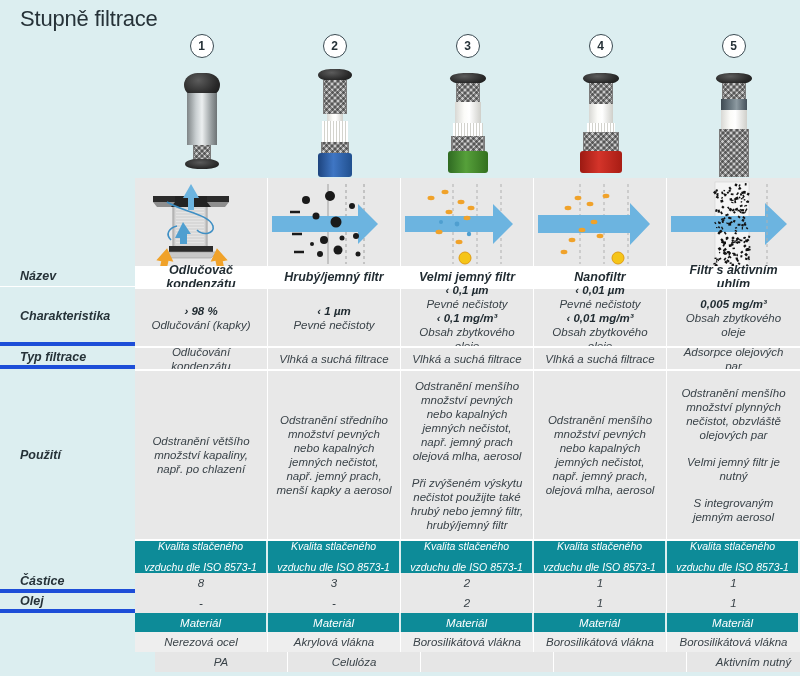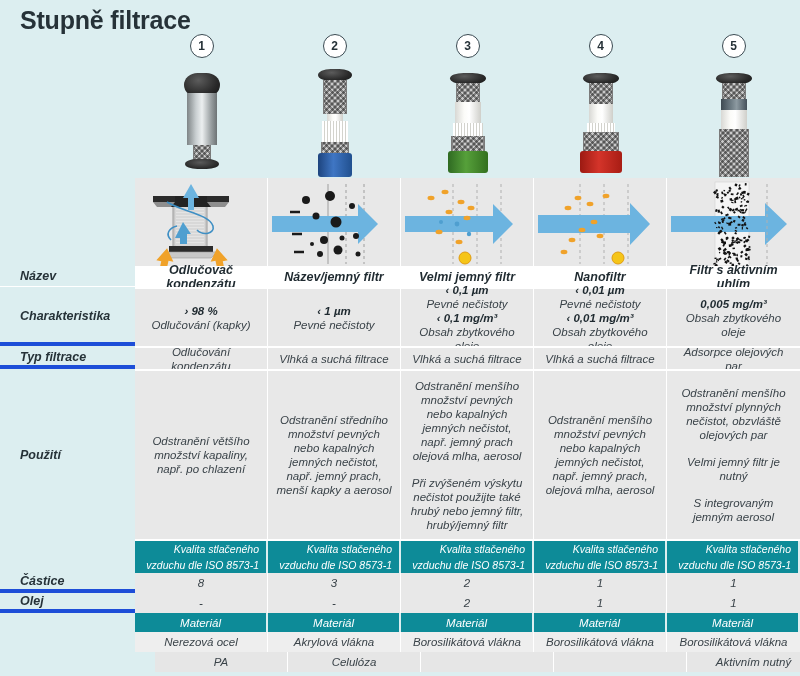--- a/index.html
+++ b/index.html
@@ -7,21 +7,21 @@
     width:800px;height:676px;
     background:#dceef0;
     font-family:"Liberation Sans", sans-serif;
     color:#2b3a42;
     overflow:hidden;
     position:relative;
   }
   
   #page-title{
     position:absolute;left:20px;top:6px;
-    font-size:25px;font-weight:bold;letter-spacing:-0.2px;
+    font-size:22px;font-weight:normal;letter-spacing:-0.2px;
     color:#263238;
   }
   
   #product-strip{
     position:absolute;left:135px;top:30px;width:665px;height:148px;
     display:flex;
   }
   .product-cell{
     width:133px;position:relative;
     display:flex;flex-direction:column;align-items:center;
@@ -108,23 +108,22 @@
   .row-char .cell{background:#e8e8e8;}
   .row-char .strong{font-weight:bold;color:#1f2a30;}
   .row-typ{height:21px;border-radius:8px;}
   .row-typ .cell{background:#e8e8e8;}
   .row-use{height:168px;}
   .row-use .cell{background:#e8e8e8;align-items:center;justify-content:center;}
   .row-use .cell p{margin:0;}
   .row-use .cell p + p{margin-top:13px;}
   .row-iso{height:32px;}
   .row-iso .cell{
-    background:#0d8b98;color:#ffffff;font-size:10.5px;line-height:16px;
+    background:#0d8b98;color:#ffffff;font-size:10.5px;line-height:21px;
     border-right:2px solid #dceef0;
-    text-align:right;
   }
   .row-part{height:20px;}
   .row-part .cell{background:#e8e8e8;font-size:11.5px;}
   .row-oil{height:20px;}
   .row-oil .cell{background:#e8e8e8;font-size:11.5px;}
   .row-mat{height:19px;}
   .row-mat .cell{
     background:#0d8b98;color:#ffffff;font-size:11.5px;font-weight:normal;
     border-right:2px solid #dceef0;
   }
@@ -459,21 +458,21 @@
         <rect x="53.0" y="68.9" width="2.9" height="2.7" fill="#111" transform="rotate(58 53.0 68.9)"></rect>
       </svg></div>
   </div>
 
 <div id="table">
 
   <div class="row row-name">
     <div class="lbl lbl-line">Název</div>
     <div class="cells" id="cells-name">
         <div class="cell">Odlučovač kondenzátu</div>
-        <div class="cell">Název/jemný filtr</div>
+        <div class="cell">Hrubý/jemný filtr</div>
         <div class="cell">Velmi jemný filtr</div>
         <div class="cell">Nanofiltr</div>
         <div class="cell">Filtr s aktivním uhlím</div>
       </div>
   </div>
 
   <div class="row thin-w">
     <div class="lbl"></div>
     <div class="cells" id="cells-gap1">
         <div class="cell"></div>

